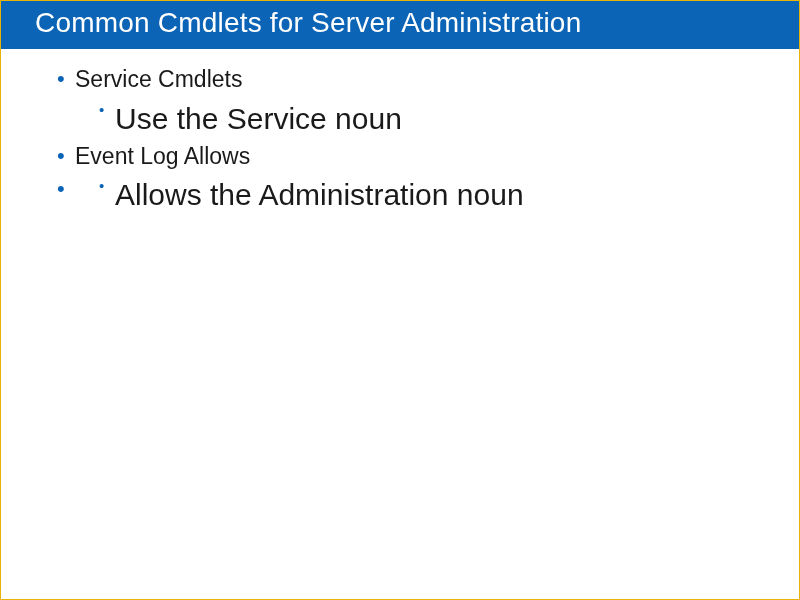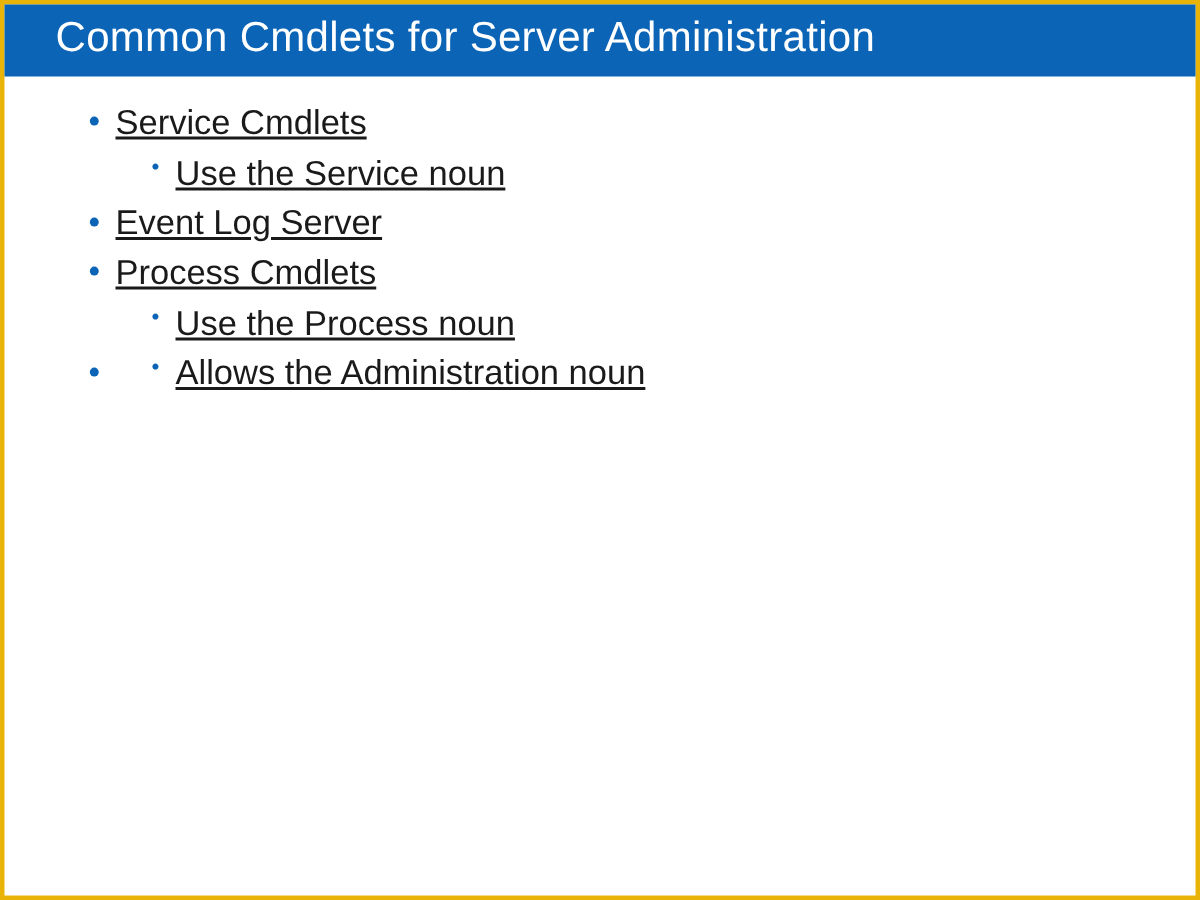--- a/index.html
+++ b/index.html
@@ -7,21 +7,21 @@
   body {
     font-family: "Segoe UI", "Trebuchet MS", Verdana, sans-serif;
     background: #ffffff;
     color: #202020;
   }
   .slide {
     width: 800px;
     height: 600px;
     background: #ffffff;
     position: relative;
-    border: 3px solid #eab308;
+    border: 1px solid #eab308;
   }
   .title-band {
     background: #0b64b6;
     color: #ffffff;
     padding: 6px 34px 10px 34px;
   }
   .title-band h1 {
     font-weight: 400;
     font-size: 28px;
     line-height: 1.15;
@@ -32,38 +32,37 @@
   }
   ul.lvl1 {
     list-style: none;
   }
   ul.lvl1 > li {
     position: relative;
     font-size: 23px;
     line-height: 1.45;
     padding-left: 18px;
     color: #1a1a1a;
-    text-decoration: underline;
   }
   ul.lvl1 > li::before {
     content: "•";
     position: absolute;
     left: 0;
     top: 0;
     color: #0b64b6;
     font-size: 22px;
     line-height: 1.45;
   }
   ul.lvl2 {
     list-style: none;
     margin-left: 24px;
   }
   ul.lvl2 > li {
     position: relative;
-    font-size: 23px;
+    font-size: 30px;
     line-height: 1.45;
     padding-left: 16px;
     color: #1a1a1a;
   }
   ul.lvl2 > li::before {
     content: "•";
     position: absolute;
     left: 0;
     top: 2px;
     color: #0b64b6;
@@ -82,29 +81,21 @@
     <ul class="lvl1">
       <li>
         <span>Service Cmdlets</span>
         <ul class="lvl2">
           <li>
             <span>Use the Service noun</span>
           </li>
         </ul>
       </li>
       <li>
-        <span>Event Log Server</span>
-      </li>
-      <li>
-        <span>Process Cmdlets</span>
-        <ul class="lvl2">
-          <li>
-            <span>Use the Process noun</span>
-          </li>
-        </ul>
+        <span>Event Log Allows</span>
       </li>
       <li>
         <ul class="lvl2">
           <li>
             <span>Allows the Administration noun</span>
           </li>
         </ul>
       </li>
     </ul>
   </div>

